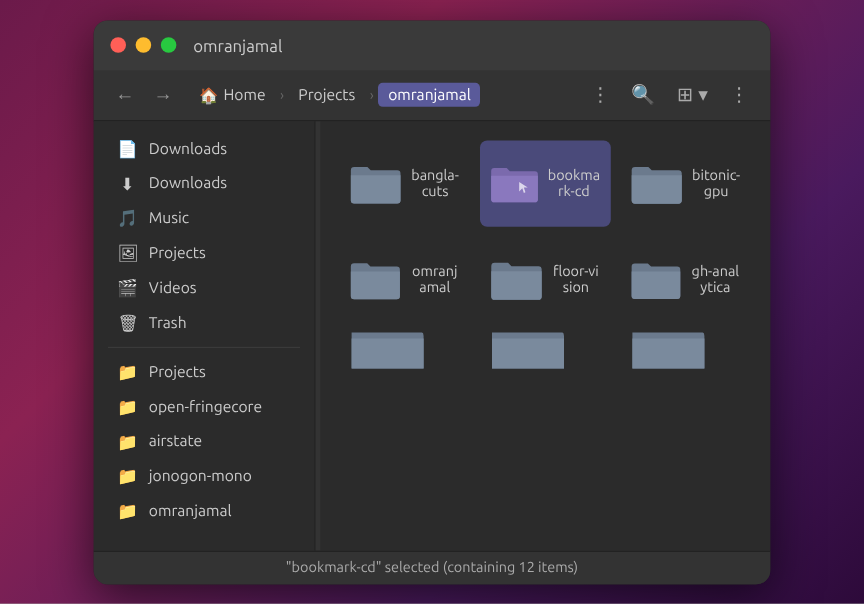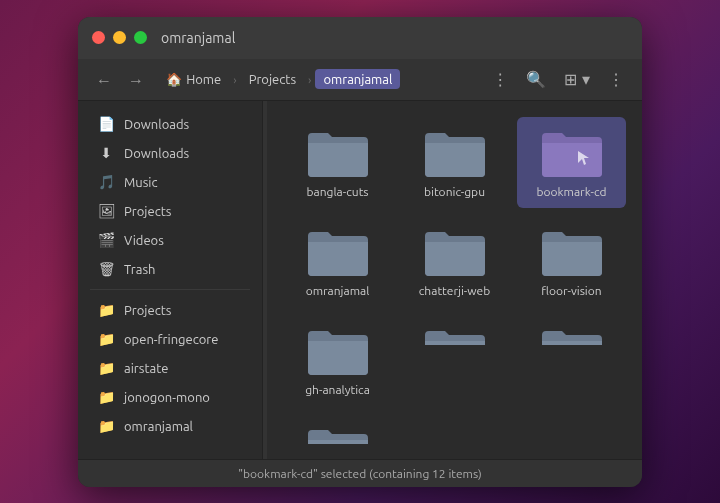--- a/index.html
+++ b/index.html
@@ -144,21 +144,21 @@
     }
     .file-area::-webkit-scrollbar { width: 6px; }
     .file-area::-webkit-scrollbar-thumb { background: #555; border-radius: 3px; }
     .file-grid {
       display: grid;
       grid-template-columns: repeat(3, 1fr);
       gap: 8px;
     }
     .folder-item {
       display: flex;
-      flex-direction: column;
+      flex-direction: row;
       align-items: center;
       padding: 10px 8px;
       border-radius: 6px;
       cursor: pointer;
       gap: 6px;
     }
     .folder-item.selected { background: #4a4a7a; }
     .folder-icon {
       width: 64px;
       height: 52px;
@@ -299,61 +299,52 @@
         <div class="folder-item">
           <div class="folder-icon">
             <svg viewBox="0 0 64 52" xmlns="http://www.w3.org/2000/svg">
               <path d="M2 10 Q2 6 6 6 L22 6 L26 10 L58 10 Q62 10 62 14 L62 46 Q62 50 58 50 L6 50 Q2 50 2 46 Z" fill="#6b7a8d"></path>
               <path d="M2 16 L62 16 L62 46 Q62 50 58 50 L6 50 Q2 50 2 46 Z" fill="#7a8a9d"></path>
             </svg>
           </div>
           <span class="folder-label">bangla-cuts</span>
         </div>
 
-        <div class="folder-item">
-          <div class="folder-icon">
-            <svg viewBox="0 0 64 52" xmlns="http://www.w3.org/2000/svg">
-              <path d="M2 10 Q2 6 6 6 L22 6 L26 10 L58 10 Q62 10 62 14 L62 46 Q62 50 58 50 L6 50 Q2 50 2 46 Z" fill="#6b7a8d"></path>
-              <path d="M2 16 L62 16 L62 46 Q62 50 58 50 L6 50 Q2 50 2 46 Z" fill="#7a8a9d"></path>
-            </svg>
-          </div>
-          <span class="folder-label">bitonic-gpu</span>
-        </div>
-
         <div class="folder-item selected">
           <div class="folder-icon">
             <svg viewBox="0 0 64 52" xmlns="http://www.w3.org/2000/svg">
               <path d="M2 10 Q2 6 6 6 L22 6 L26 10 L58 10 Q62 10 62 14 L62 46 Q62 50 58 50 L6 50 Q2 50 2 46 Z" fill="#7b6aad"></path>
               <path d="M2 16 L62 16 L62 46 Q62 50 58 50 L6 50 Q2 50 2 46 Z" fill="#8a78be"></path>
 
               <path d="M38 24 L38 36 L42 32 L44 38 L46 37 L44 31 L49 31 Z" fill="white" opacity="0.7"></path>
             </svg>
           </div>
           <span class="folder-label">bookmark-cd</span>
         </div>
 
         <div class="folder-item">
           <div class="folder-icon">
             <svg viewBox="0 0 64 52" xmlns="http://www.w3.org/2000/svg">
               <path d="M2 10 Q2 6 6 6 L22 6 L26 10 L58 10 Q62 10 62 14 L62 46 Q62 50 58 50 L6 50 Q2 50 2 46 Z" fill="#6b7a8d"></path>
               <path d="M2 16 L62 16 L62 46 Q62 50 58 50 L6 50 Q2 50 2 46 Z" fill="#7a8a9d"></path>
             </svg>
           </div>
+          <span class="folder-label">bitonic-gpu</span>
+        </div>
+
+        <div class="folder-item">
+          <div class="folder-icon">
+            <svg viewBox="0 0 64 52" xmlns="http://www.w3.org/2000/svg">
+              <path d="M2 10 Q2 6 6 6 L22 6 L26 10 L58 10 Q62 10 62 14 L62 46 Q62 50 58 50 L6 50 Q2 50 2 46 Z" fill="#6b7a8d"></path>
+              <path d="M2 16 L62 16 L62 46 Q62 50 58 50 L6 50 Q2 50 2 46 Z" fill="#7a8a9d"></path>
+            </svg>
+          </div>
           <span class="folder-label">omranjamal</span>
         </div>
 
-        <div class="folder-item">
-          <div class="folder-icon">
-            <svg viewBox="0 0 64 52" xmlns="http://www.w3.org/2000/svg">
-              <path d="M2 10 Q2 6 6 6 L22 6 L26 10 L58 10 Q62 10 62 14 L62 46 Q62 50 58 50 L6 50 Q2 50 2 46 Z" fill="#6b7a8d"></path>
-              <path d="M2 16 L62 16 L62 46 Q62 50 58 50 L6 50 Q2 50 2 46 Z" fill="#7a8a9d"></path>
-            </svg>
-          </div>
-          <span class="folder-label">chatterji-web</span>
-        </div>
 
 
         <div class="folder-item">
           <div class="folder-icon">
             <svg viewBox="0 0 64 52" xmlns="http://www.w3.org/2000/svg">
               <path d="M2 10 Q2 6 6 6 L22 6 L26 10 L58 10 Q62 10 62 14 L62 46 Q62 50 58 50 L6 50 Q2 50 2 46 Z" fill="#6b7a8d"></path>
               <path d="M2 16 L62 16 L62 46 Q62 50 58 50 L6 50 Q2 50 2 46 Z" fill="#7a8a9d"></path>
             </svg>
           </div>
           <span class="folder-label">floor-vision</span>

